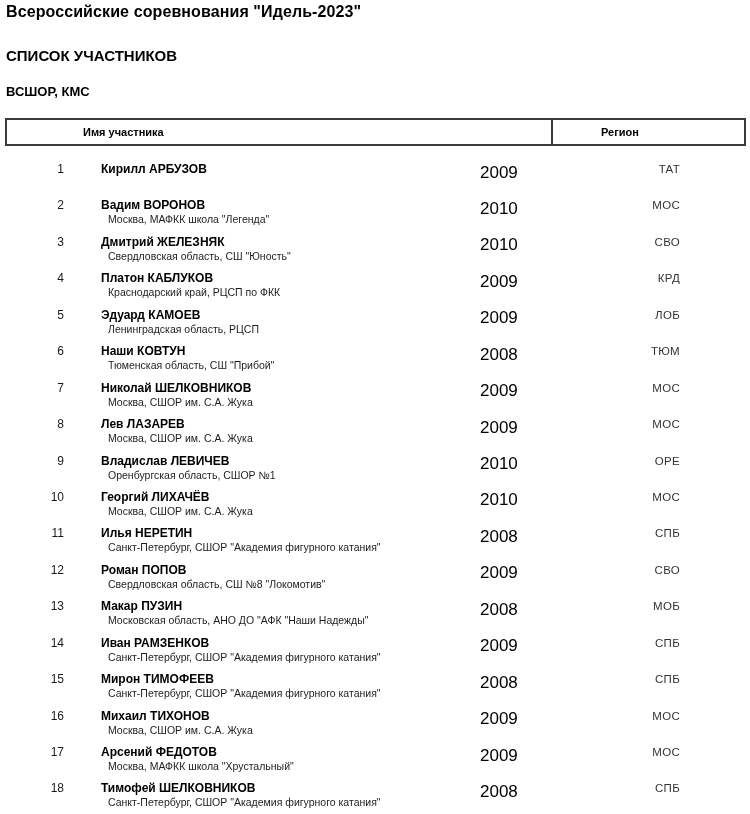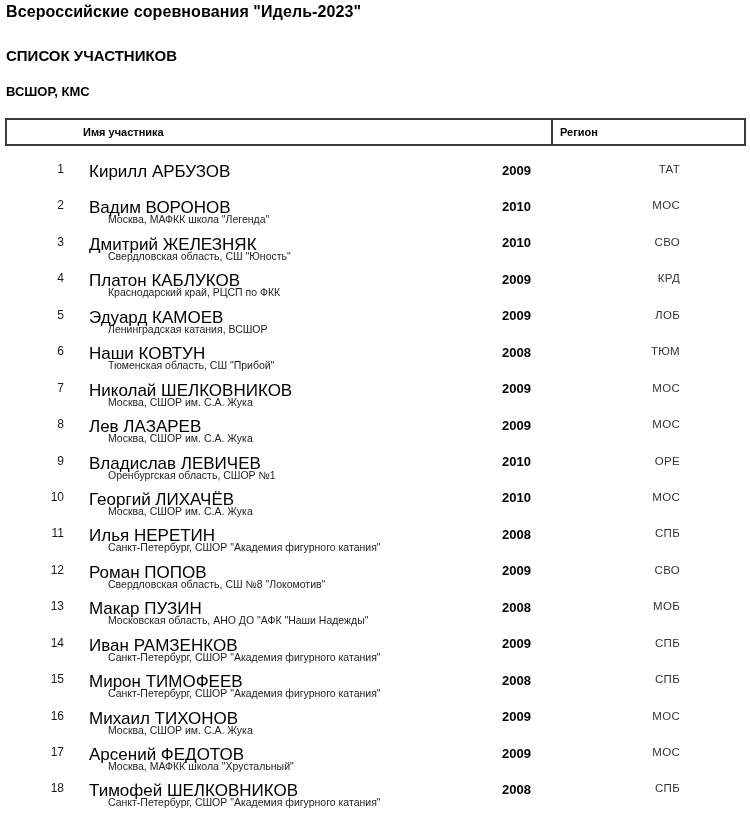--- a/index.html
+++ b/index.html
@@ -40,46 +40,47 @@
     position:absolute;left:551px;top:118px;
     width:2px;height:28px;
     background:var(--border);
   }
   .hdr-name{
     position:absolute;left:83px;top:126px;
     font-size:11px;font-weight:bold;
   }
   .hdr-region{
     position:absolute;left:560px;top:126px;width:120px;
+    text-align:center;
     font-size:11px;font-weight:bold;
   }
   .rows{
     position:absolute;left:0;top:156px;width:750px;
   }
   .row{
     position:relative;
     height:36.45px;
   }
   .row .num{
     position:absolute;left:28px;top:6px;width:36px;
     text-align:right;
     font-size:12px;color:#1a1a1a;
   }
   .row .name{
-    position:absolute;left:89px;top:6px;
-    font-size:17px;font-weight:normal;
+    position:absolute;left:101px;top:6px;
+    font-size:12px;font-weight:bold;
   }
   .row .affil{
     position:absolute;left:108px;top:21px;
     font-size:10.5px;color:#1d1d1d;
   }
   .row .year{
     position:absolute;left:480px;top:6.5px;width:73px;
-    text-align:center;
-    font-size:13px;font-weight:bold;
+    text-align:left;
+    font-size:17px;font-weight:normal;
   }
   .row .region{
     position:absolute;left:560px;top:7px;width:120px;
     text-align:right;
     font-size:11.5px;color:var(--muted);
     letter-spacing:0.3px;
   }
 </style>
 </head>
 <body>
@@ -121,21 +122,21 @@
     <span class="num">4</span>
     <span class="name">Платон КАБЛУКОВ</span>
     <span class="affil">Краснодарский край, РЦСП по ФКК</span>
     <span class="year">2009</span>
     <span class="region">КРД</span>
   </div>
 
   <div class="row">
     <span class="num">5</span>
     <span class="name">Эдуард КАМОЕВ</span>
-    <span class="affil">Ленинградская катания, ВСШОР</span>
+    <span class="affil">Ленинградская область, РЦСП</span>
     <span class="year">2009</span>
     <span class="region">ЛОБ</span>
   </div>
 
   <div class="row">
     <span class="num">6</span>
     <span class="name">Наши КОВТУН</span>
     <span class="affil">Тюменская область, СШ "Прибой"</span>
     <span class="year">2008</span>
     <span class="region">ТЮМ</span>

